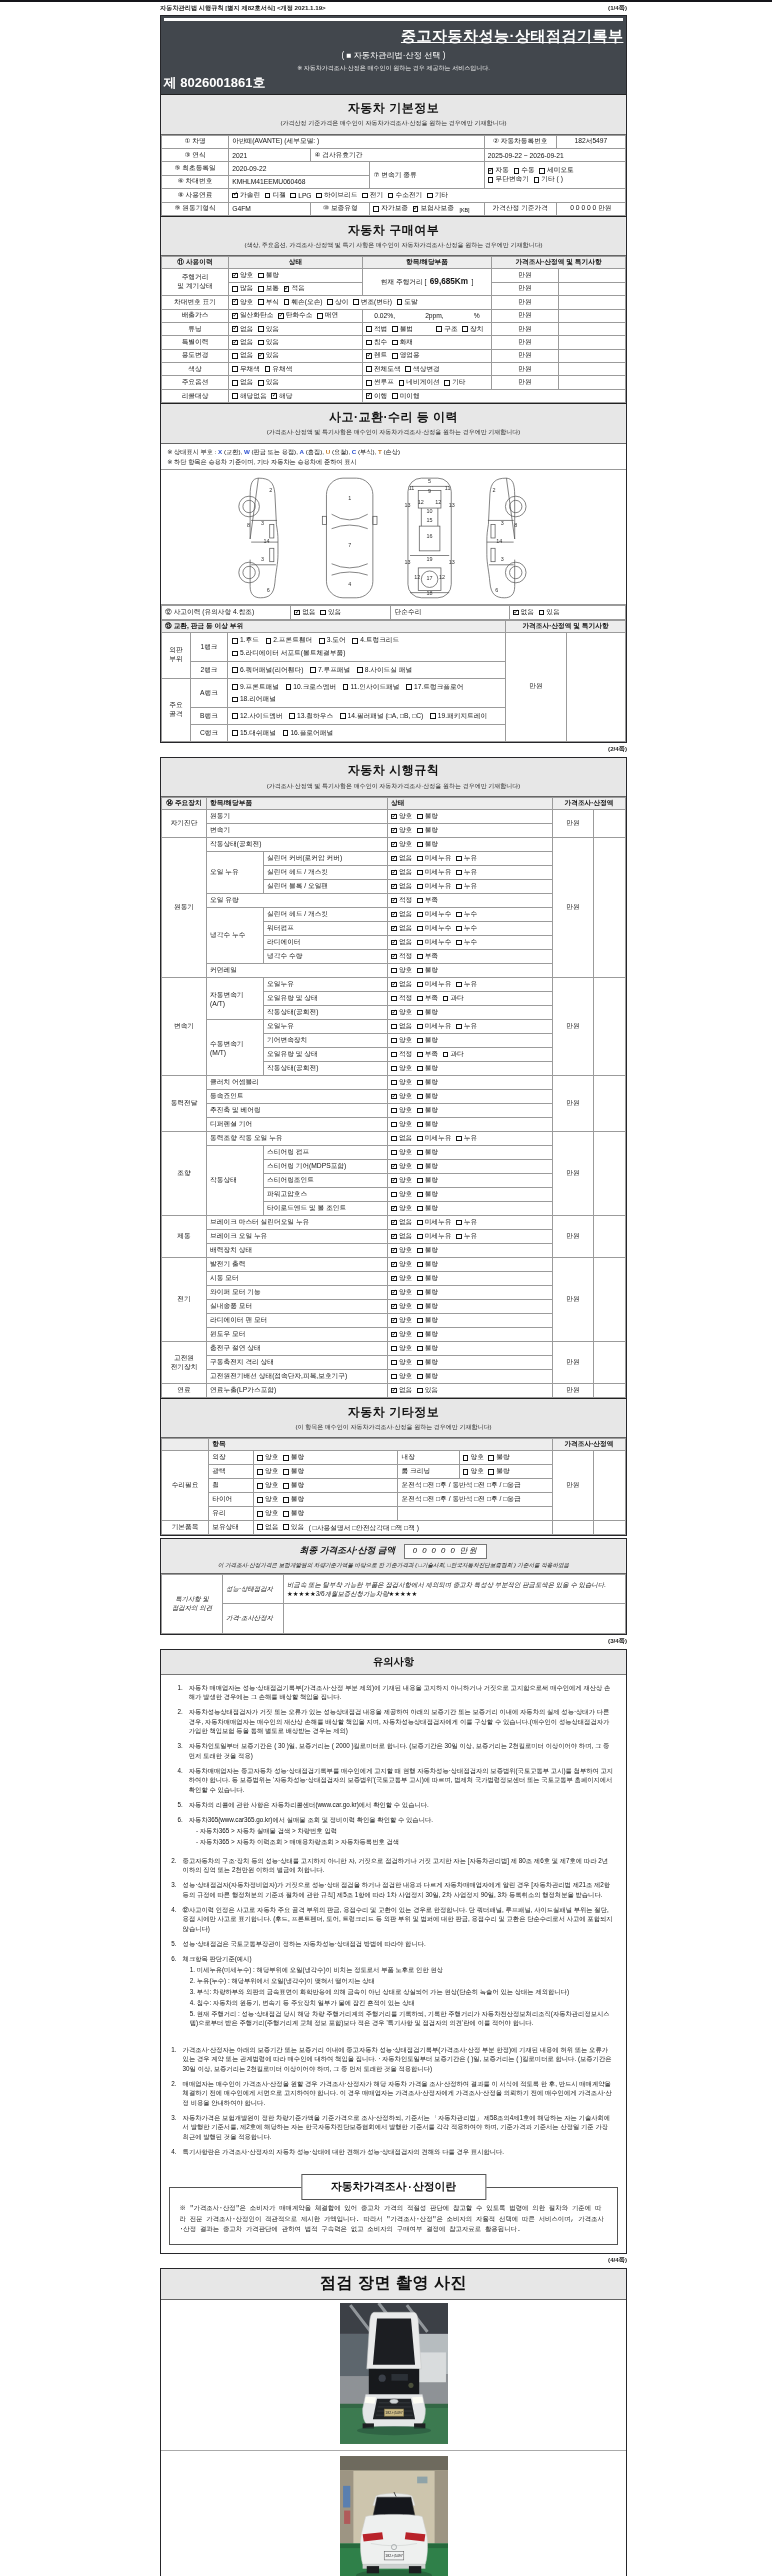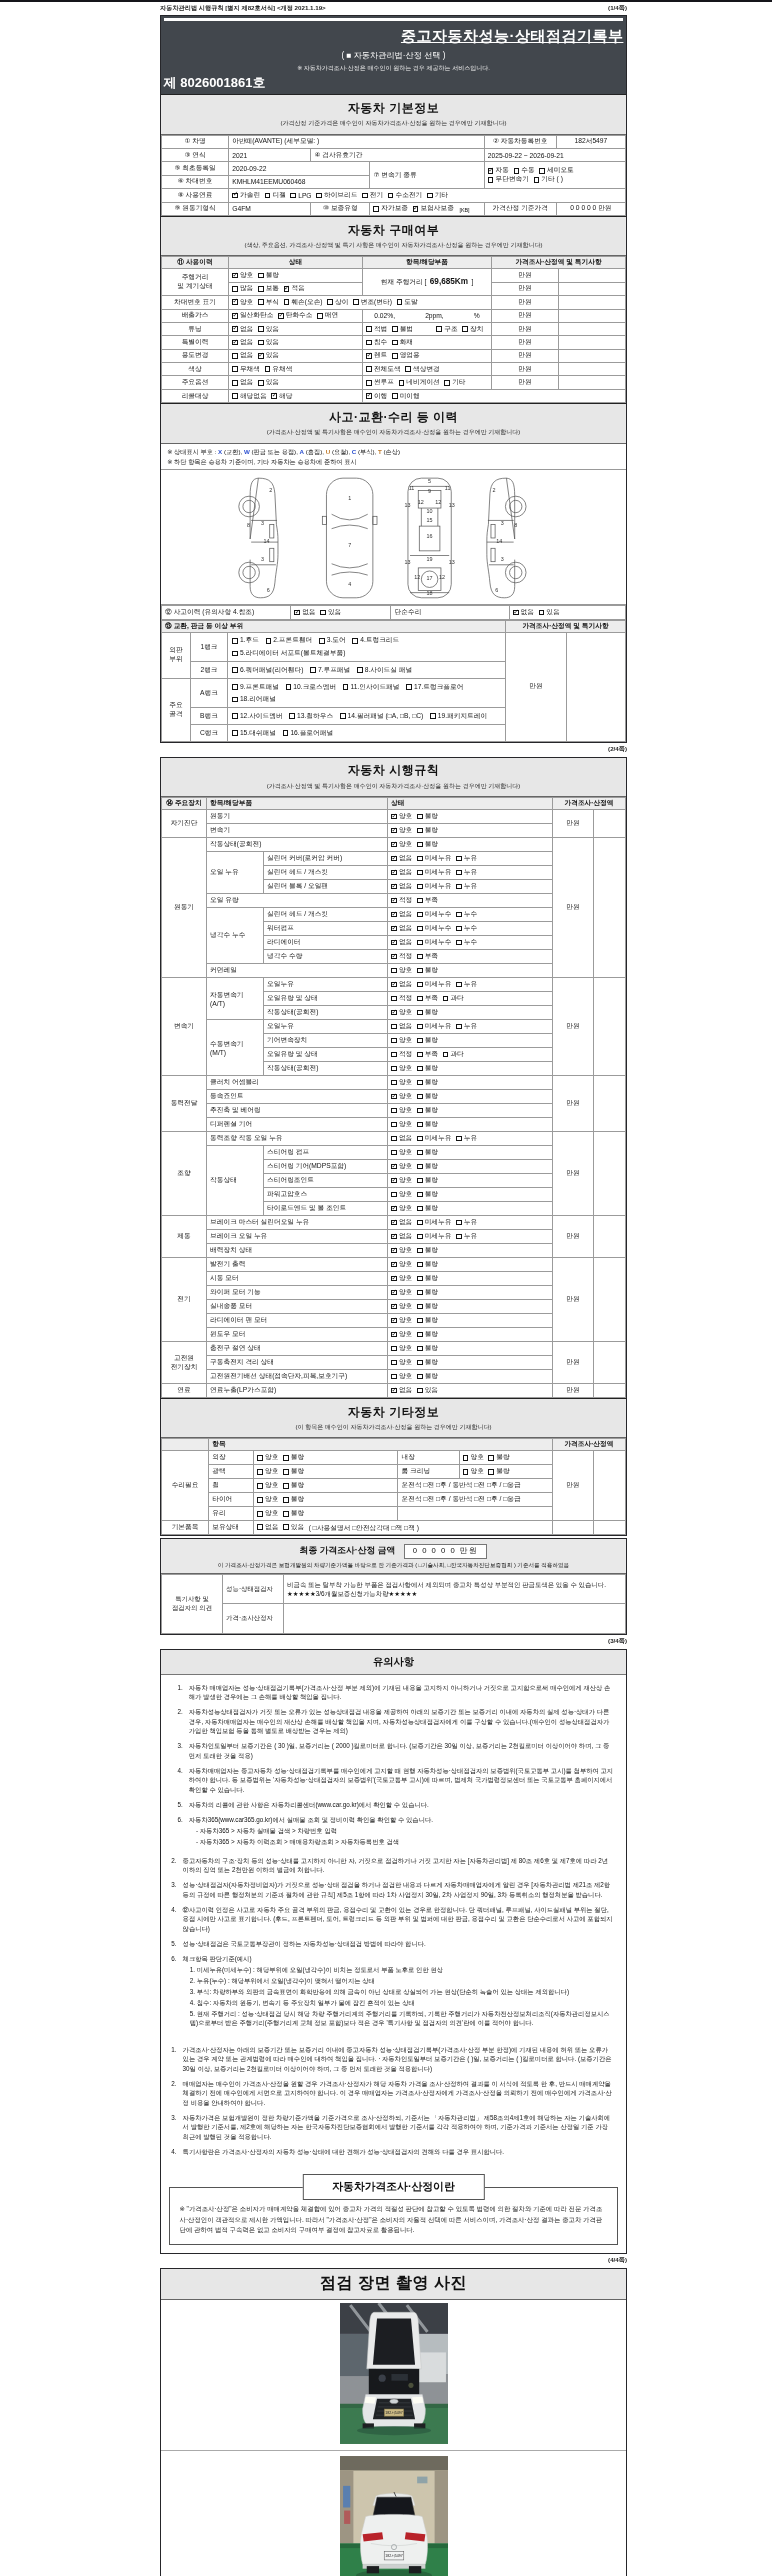--- a/index.html
+++ b/index.html
@@ -62,21 +62,21 @@
   
   .n-title{background:#e7e7e7;text-align:center;font-size:10.3px;font-weight:700;padding:5.2px 0;border-bottom:0.5px solid #777;}
   .n-sechead{padding:6.2px 8.2px;font-size:7.7px;font-weight:700;border-bottom:0.5px solid #bbb;}
   .n-sechead.mid{border-top:0.5px solid #bbb;}
   .n-body{padding:7.2px 10.3px 4.1px;font-size:6.3px;line-height:1.5;}
   .n-item{display:flex;margin-bottom:5.7px;}
   .n-num{width:11.3px;flex:none;}
   .n-text{flex:1;}
   .n-sub{margin:1.5px 0 0 7.2px;}
   .inner .n-item{margin-left:6.2px;}
-  .n-expl{border:0.5px solid #555;margin:21.6px 8.2px 8.2px;padding:15.5px 9.3px 8.2px;position:relative;}
+  .n-expl{border:0.5px solid #555;margin:21.6px 8.2px 8.2px;padding:15.5px 9.3px 8.2px;position:relative;font-family:Liberation Mono, monospace;}
   .n-expl-title{position:absolute;top:-14px;left:50%;transform:translateX(-50%);background:#fff;border:0.5px solid #555;
       padding:4.6px 29px;font-size:10.8px;font-weight:600;white-space:nowrap;}
   .n-expl-text{font-size:6.4px;line-height:1.65;}
   
   .photo-wrap{text-align:center;padding:2.6px 0 2.1px;}
   .photo-div{border-bottom:0.5px solid #aaa;margin:2.1px 0;}
 </style>
 </head>
 <body>
 
@@ -1289,21 +1289,21 @@
                 <span class="cb"></span>
                 <span class="ol">있음</span>
               </span><span>( □사용설명서 □안전삼각대 □잭 □잭 )</span></td>
             <td></td>
             <td></td>
           </tr>
         </tbody>
     </table>
   </div>
 
-  <div class="box" style="margin-top:2.1px;">
+  <div class="box" style="margin-top:2.1px;font-style:italic;">
     <div class="finalbar">
       <div class="final-line">
         <span class="final-lab">최종 가격조사·산정 금액</span>
         <span class="final-val">0 0 0 0 0 만원</span>
       </div>
       <div class="final-note">이 가격조사·산정가격은 보험개발원의 차량기준가액을 바탕으로 한 기준가격과 ( □기술사회, □한국자동차진단보증협회 ) 기준서를 적용하였음</div>
     </div>
     <table class="t-opinion">
       <colgroup>
           <col style="width:61px">

